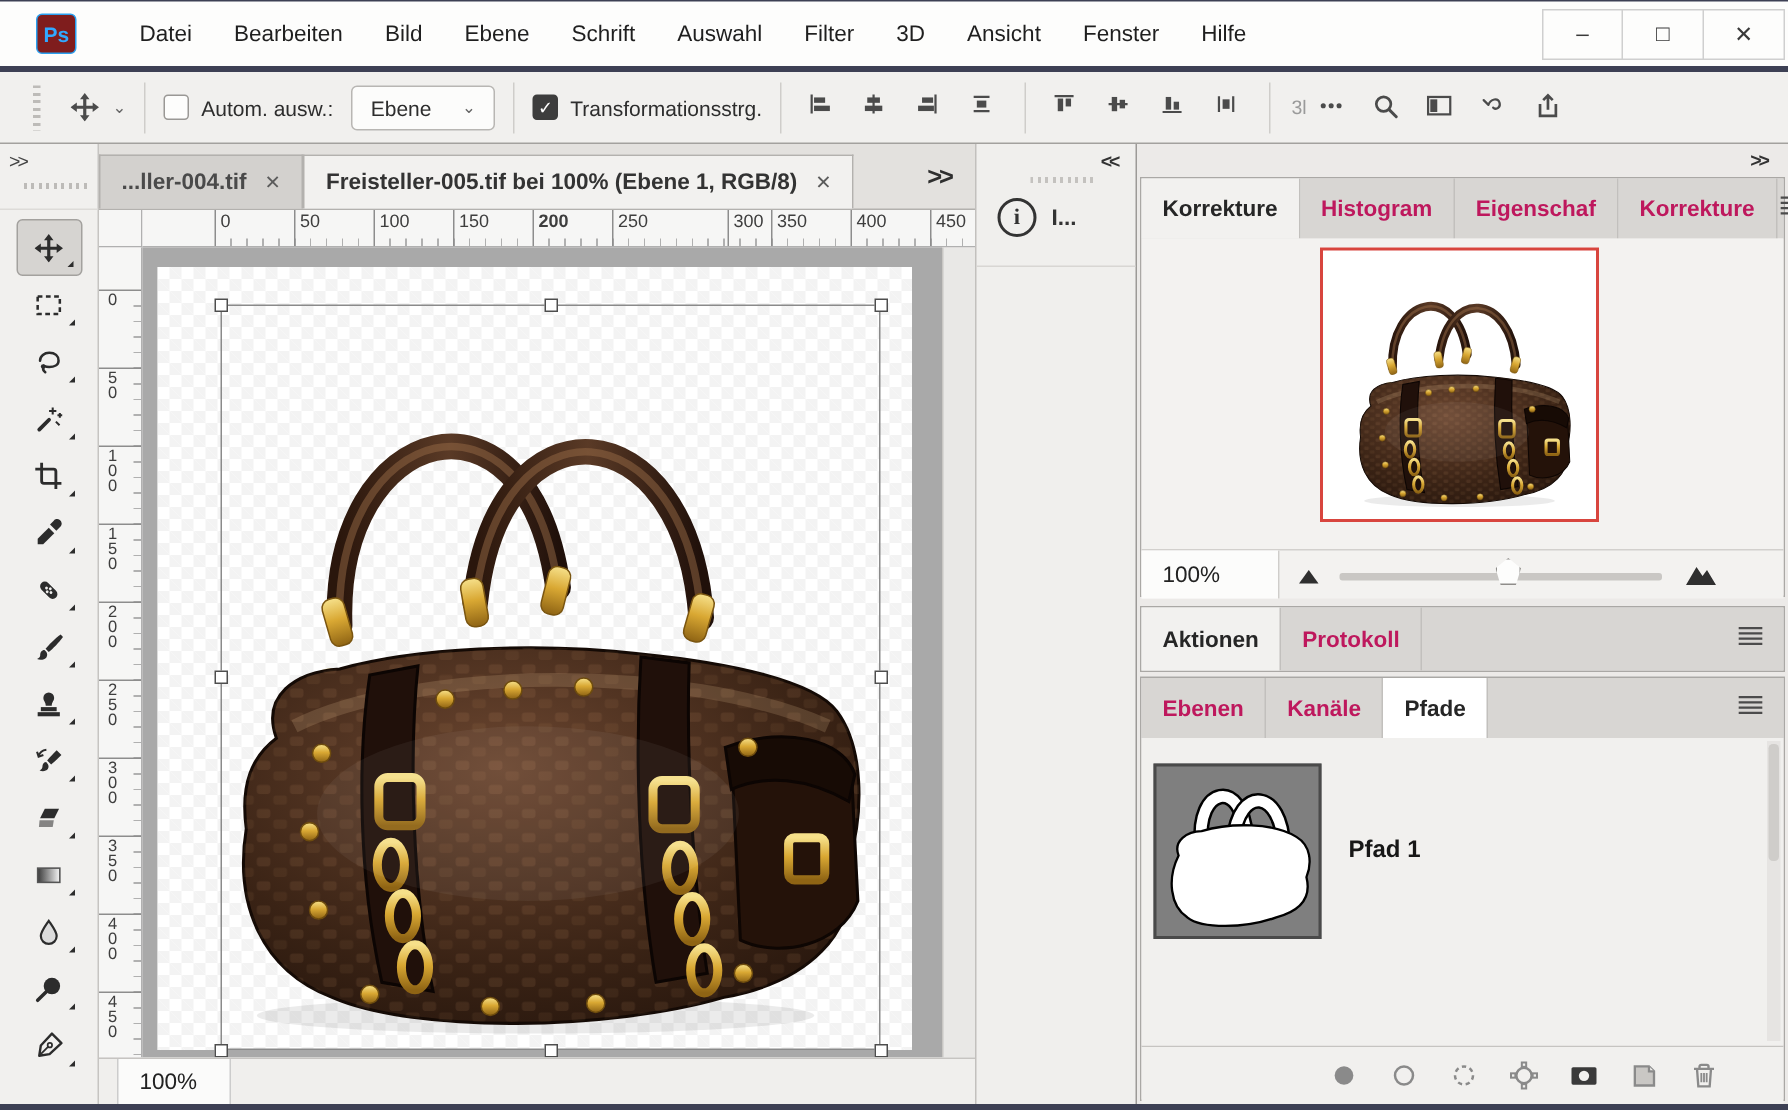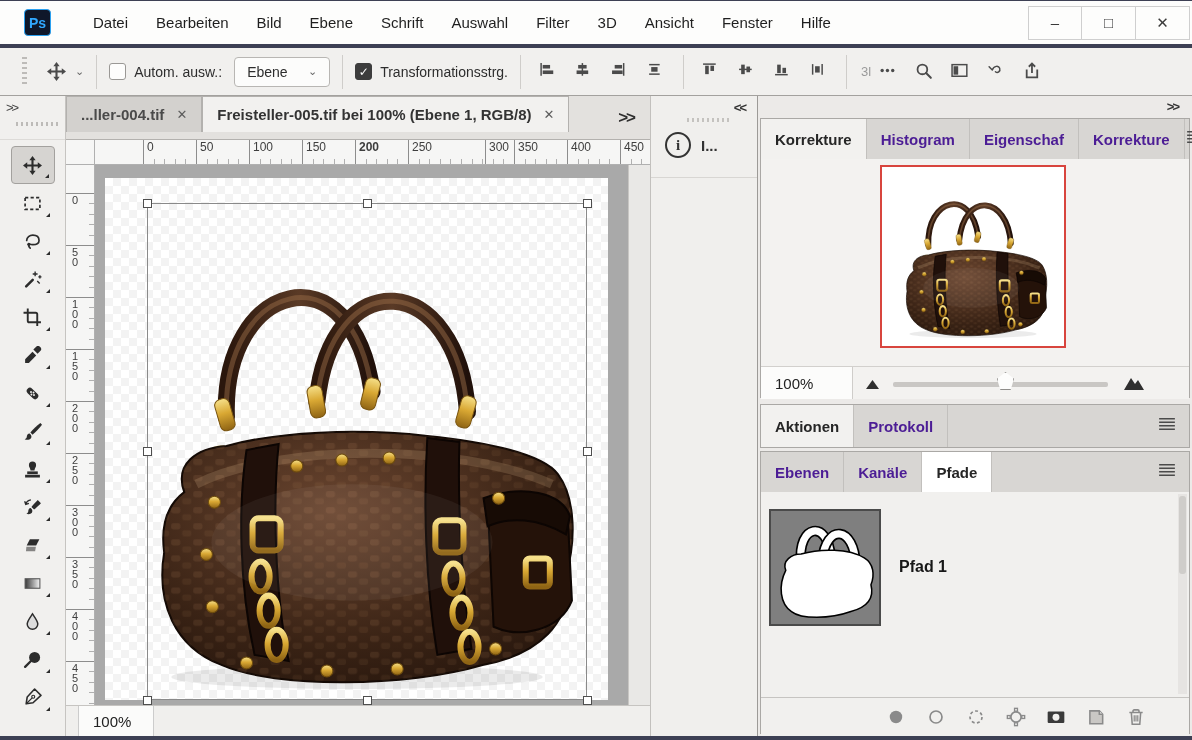--- a/index.html
+++ b/index.html
@@ -3,21 +3,21 @@
 <meta charset="utf-8">
 <style>
   * { margin:0; padding:0; box-sizing:border-box; }
   html,body { width:1192px; height:740px; overflow:hidden; }
   body { font-family:"Liberation Sans","DejaVu Sans",sans-serif; background:#f2f1ef; color:#2d2d2d; }
   #app { position:relative; width:1192px; height:740px; background:#f2f1ef; }
 
   
   .menubar { position:absolute; left:0; top:0; width:1192px; height:44px; background:#fdfdfc;
              border-top:1px solid #3d4054; display:flex; align-items:center; }
-  .ps-logo { width:27px; height:27px; margin-left:24px; border-radius:4px; background:#0f172a;
+  .ps-logo { width:27px; height:27px; margin-left:24px; border-radius:4px; background:#7f1d1d;
              color:#31a8ff; font-weight:bold; font-size:14px; display:flex; align-items:center;
              justify-content:center; border:1px solid #2aa0f0; }
   .menus { display:flex; margin-left:28px; }
   .menu-item { font-size:15px; color:#1f1f1f; padding:6px 14px; cursor:default; }
   .win-controls { margin-left:auto; display:flex; height:34px; margin-right:2px; }
   .win-btn { width:54px; height:34px; border:1px solid #cfcfcf; border-left:none; display:flex;
              align-items:center; justify-content:center; font-size:15px; color:#3a3a3a; background:#fdfdfc; }
   .win-btn:first-child { border-left:1px solid #cfcfcf; }
   .dark-band { position:absolute; left:0; width:1192px; background:#3d4054; }
 
@@ -48,21 +48,21 @@
   .tools { display:flex; flex-direction:column; align-items:center; padding-top:6px; }
   .tool-btn { width:44px; height:38px; display:flex; align-items:center; justify-content:center;
               color:#2c2c2c; position:relative; border-radius:4px; }
   .tool-btn svg { width:19px; height:19px; }
   .tool-btn.selected { background:#d6d4d1; border:1px solid #a3a19e; }
   .tool-btn::after { content:""; position:absolute; right:5px; bottom:5px; border-left:4px solid transparent;
                      border-bottom:4px solid #2c2c2c; }
 
   
   .tabbar { position:absolute; left:66px; top:96px; width:584px; height:44px; background:#e3e1de; display:flex;
-            border-bottom:1px solid #b3b1ae; }
+            align-items:flex-end; border-bottom:1px solid #b3b1ae; }
   .doc-tab { height:36px; display:flex; align-items:center; padding:0 14px; font-size:15px; font-weight:bold;
              color:#4a4a4a; background:#d3d1ce; border:1px solid #b3b1ae; border-bottom:none; gap:12px;
              white-space:nowrap; overflow:hidden; }
   .doc-tab.active { background:#f2f1ef; color:#333; }
   .doc-tab .close-x { font-size:13px; color:#5c5c5c; }
   .tab-overflow { margin-left:auto; margin-right:8px; align-self:center; font-size:17px; font-weight:bold;
                   color:#2f2f2f; letter-spacing:-2px; padding:4px 8px; }
 
   
   .ruler-corner { position:absolute; left:66px; top:140px; width:29px; height:25px; background:#f6f6f5;
@@ -107,21 +107,21 @@
   .i-icon { width:26px; height:26px; border:2px solid #333; border-radius:50%; display:flex; align-items:center;
             justify-content:center; font-size:15px; font-weight:bold; color:#333; font-family:"Liberation Serif",serif; }
   .info-label { font-size:15px; font-weight:bold; color:#333; }
 
   
   .right-col { position:absolute; left:758px; top:96px; width:434px; height:640px; background:#eceae8; }
   .rc-top { height:22px; position:relative; }
   .expand-r { position:absolute; right:14px; top:3px; font-size:13px; font-weight:bold; color:#333; letter-spacing:-2px; }
   .pgroup { position:absolute; left:2px; width:430px; background:#f2f1ef; border:1px solid #aaa8a5; }
   .ptabs { display:flex; background:#d8d6d3; align-items:stretch; height:40px; }
-  .ptab { display:flex; align-items:center; padding:0 14px; font-size:15px; font-weight:bold; color:#4c1d95;
+  .ptab { display:flex; align-items:center; padding:0 14px; font-size:15px; font-weight:bold; color:#be185d;
           border-right:1px solid #c2c0bd; background:#d8d6d3; white-space:nowrap; }
   .ptab.active { background:#f2f1ef; color:#262626; }
   .ptab.active.bright { background:#ffffff; }
   .hamburger { margin-left:auto; align-self:center; margin-right:12px; color:#4b4b4b; }
   .hamburger svg { width:20px; height:14px; }
 
   .nav-content { height:207px; background:#f3f2f0; position:relative; }
   .nav-thumb { position:absolute; left:119px; top:6px; width:186px; height:183px; background:#fff;
                border:2px solid #d8453e; display:flex; align-items:center; justify-content:center; }
   .nav-thumb svg { width:158px; height:172px; }

